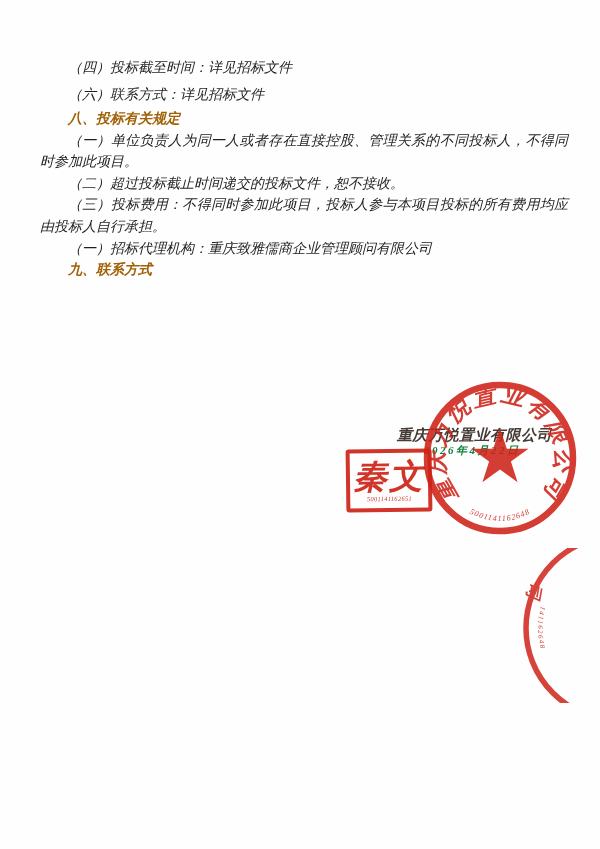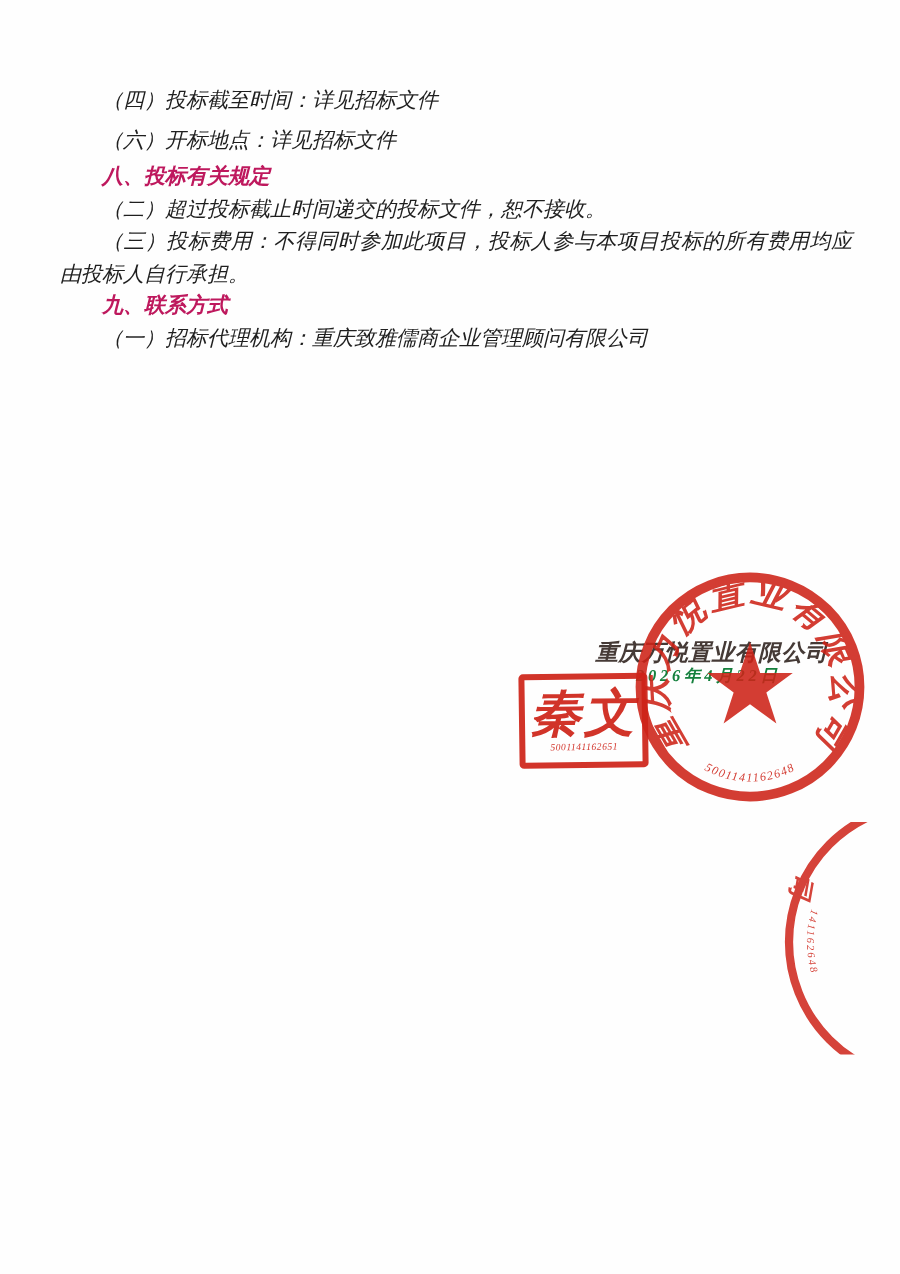--- a/index.html
+++ b/index.html
@@ -15,21 +15,21 @@
   }
   .doc{
     position:absolute;
     top:54px;left:40px;right:32px;
     font-size:14px;
   }
   .doc p{margin:0;}
   .ln{line-height:21.6px;}
   .sp{line-height:27px;}
   .indent{text-indent:2em;}
-  .head{font-weight:bold;text-indent:2em;color:#be185d;}
+  .head{font-weight:bold;text-indent:2em;color:#a16207;}
   .para{text-indent:2em;text-align:justify;}
   .gap{margin-bottom:3px;}
 
   
   .sig-company{
     position:absolute;left:397px;top:426px;
     font-size:15px;letter-spacing:0.5px;
     color:#453a36;font-weight:600;z-index:1;
   }
   .sig-date{
@@ -79,26 +79,27 @@
   .seal-stroke{fill:none;stroke:#ce2318;}
   text.seal-txt{fill:#ce2318;font-family:"Liberation Serif","DejaVu Serif",serif;}
 </style>
 </head>
 <body>
 
 <div class="page">
 
   <div class="doc">
     <p class="ln sp indent">（四）投标截至时间：详见招标文件</p>
-    <p class="ln sp indent gap">（六）开标地点：详见招标文件</p>
+    <p class="ln sp indent gap">（六）联系方式：详见招标文件</p>
     <p class="ln head">八、投标有关规定</p>
+    <p class="ln para">（一）单位负责人为同一人或者存在直接控股、管理关系的不同投标人，不得同时参加此项目。</p>
     <p class="ln para">（二）超过投标截止时间递交的投标文件，恕不接收。</p>
     <p class="ln para">（三）投标费用：不得同时参加此项目，投标人参与本项目投标的所有费用均应由投标人自行承担。</p>
+    <p class="ln indent">（一）招标代理机构：重庆致雅儒商企业管理顾问有限公司</p>
     <p class="ln head">九、联系方式</p>
-    <p class="ln indent">（一）招标代理机构：重庆致雅儒商企业管理顾问有限公司</p>
   </div>
 
   <div class="sig-company">重庆万悦置业有限公司</div>
   <div class="sig-date">2026年4月22日</div>
 
   <svg class="round-seal" viewBox="0 0 176 176" xmlns="http://www.w3.org/2000/svg">
     <defs>
       <path id="arc-company" d="M 52 130.9 A 56 56 0 1 1 124 130.9"></path>
       <path id="arc-code" d="M 39.7 128.5 A 63 63 0 0 0 136.3 128.5"></path>
     </defs>

